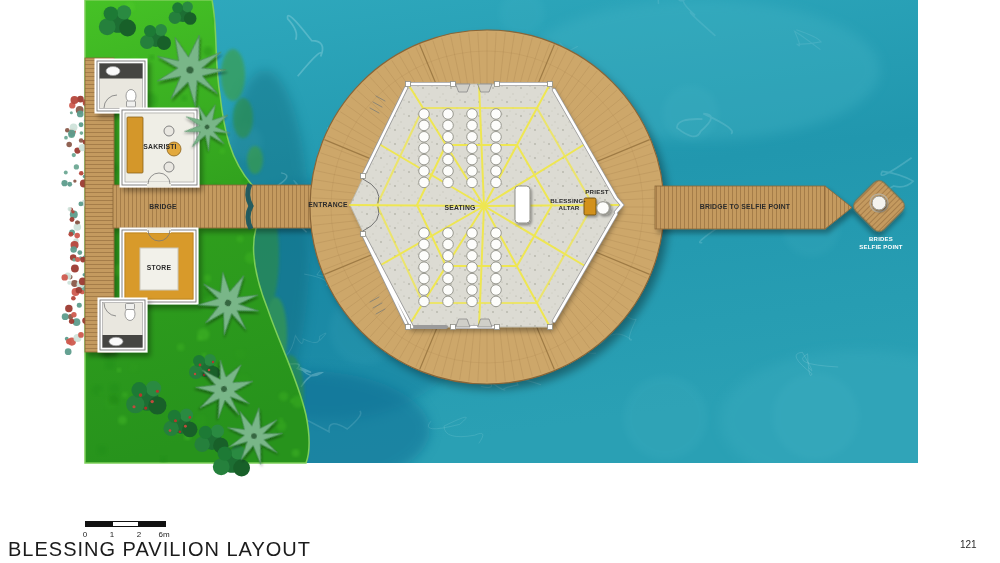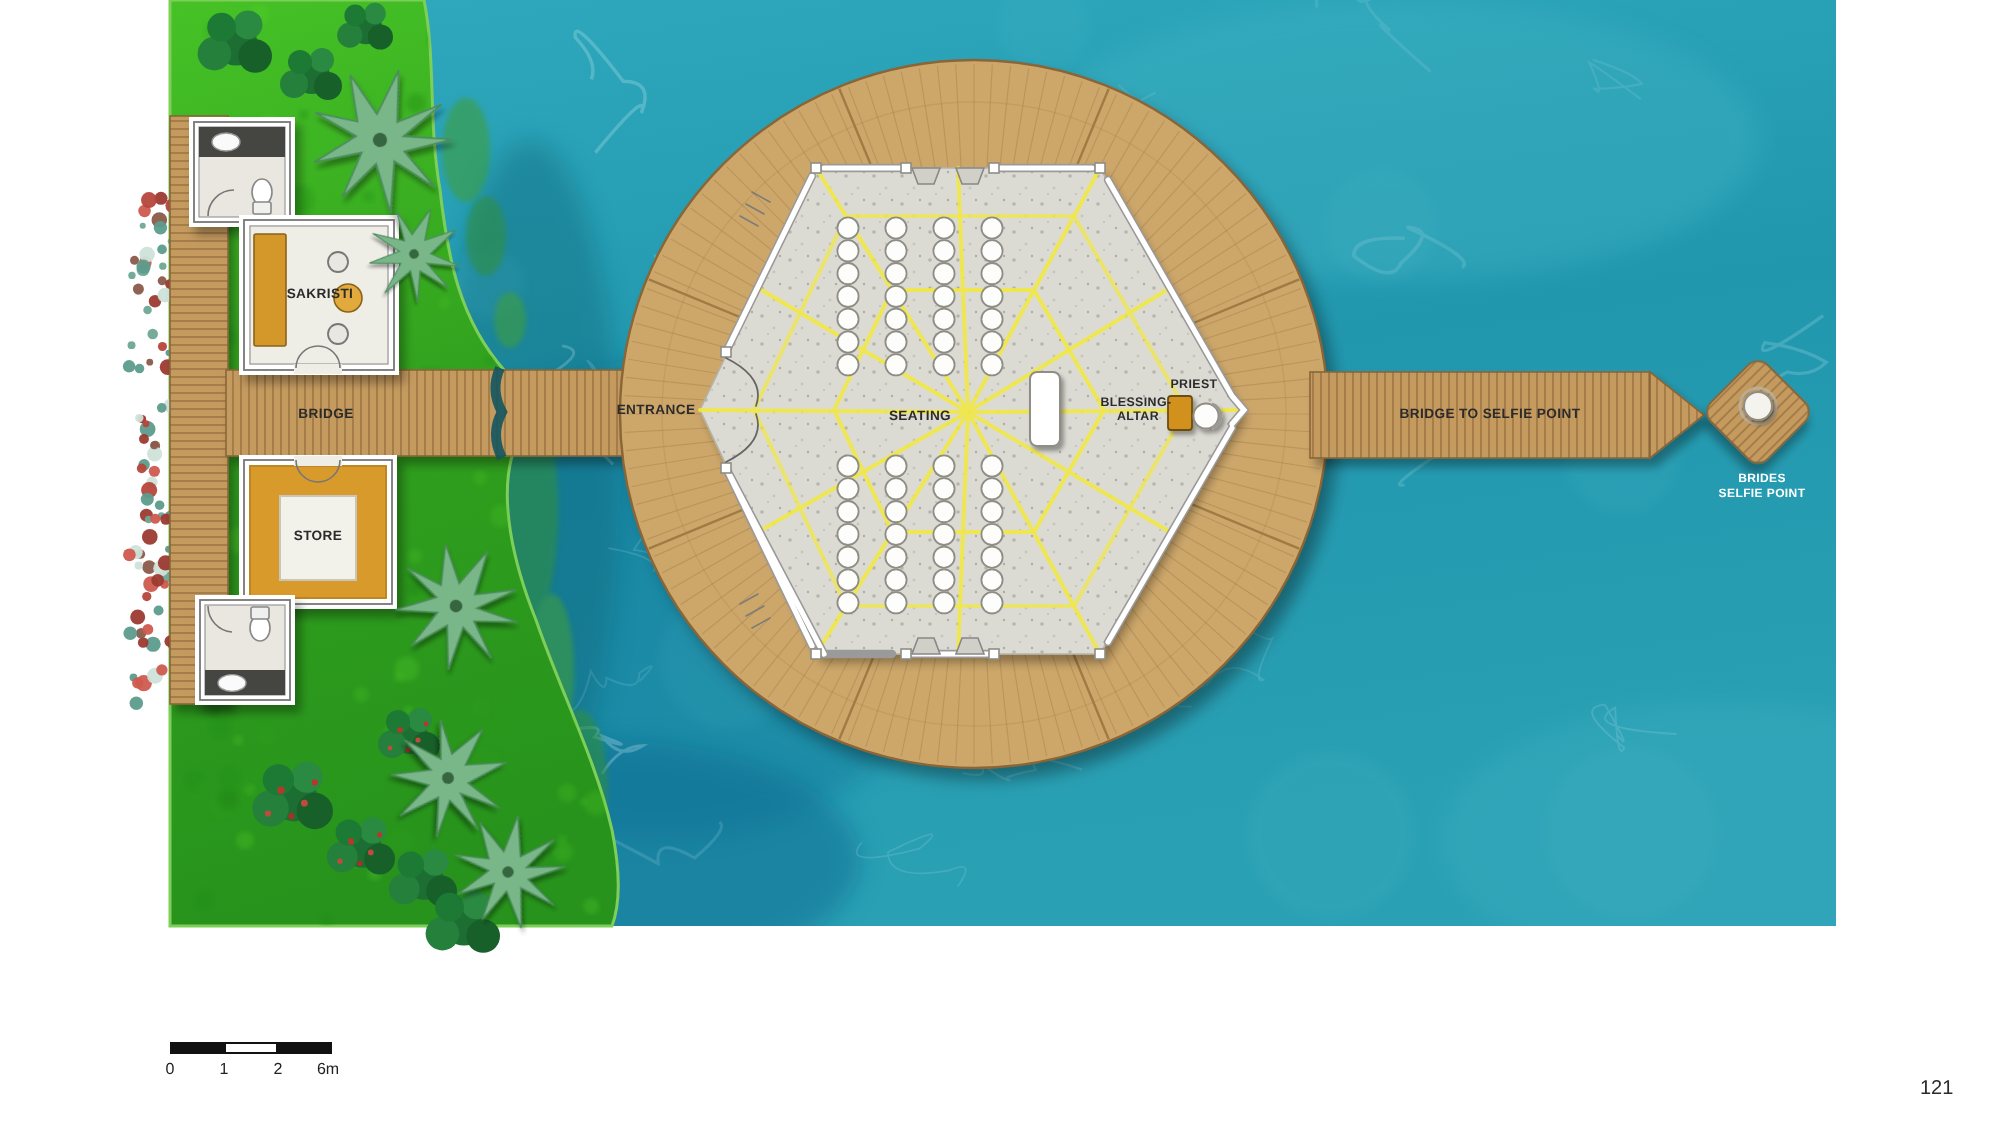--- a/index.html
+++ b/index.html
@@ -734,15 +734,16 @@
 
 <div id="scale-bar">
   <div class="seg b"></div>
   <div class="seg w"></div>
   <div class="seg b"></div>
 </div>
 <span class="scale-num" style="left:75px;">0</span>
 <span class="scale-num" style="left:102px;">1</span>
 <span class="scale-num" style="left:129px;">2</span>
 <span class="scale-num" style="left:154px;">6m</span>
+<div id="page-title">BLESSING PAVILION LAYOUT</div>
 <div id="page-number">121</div>
 
 </div>
 
 </body></html>

